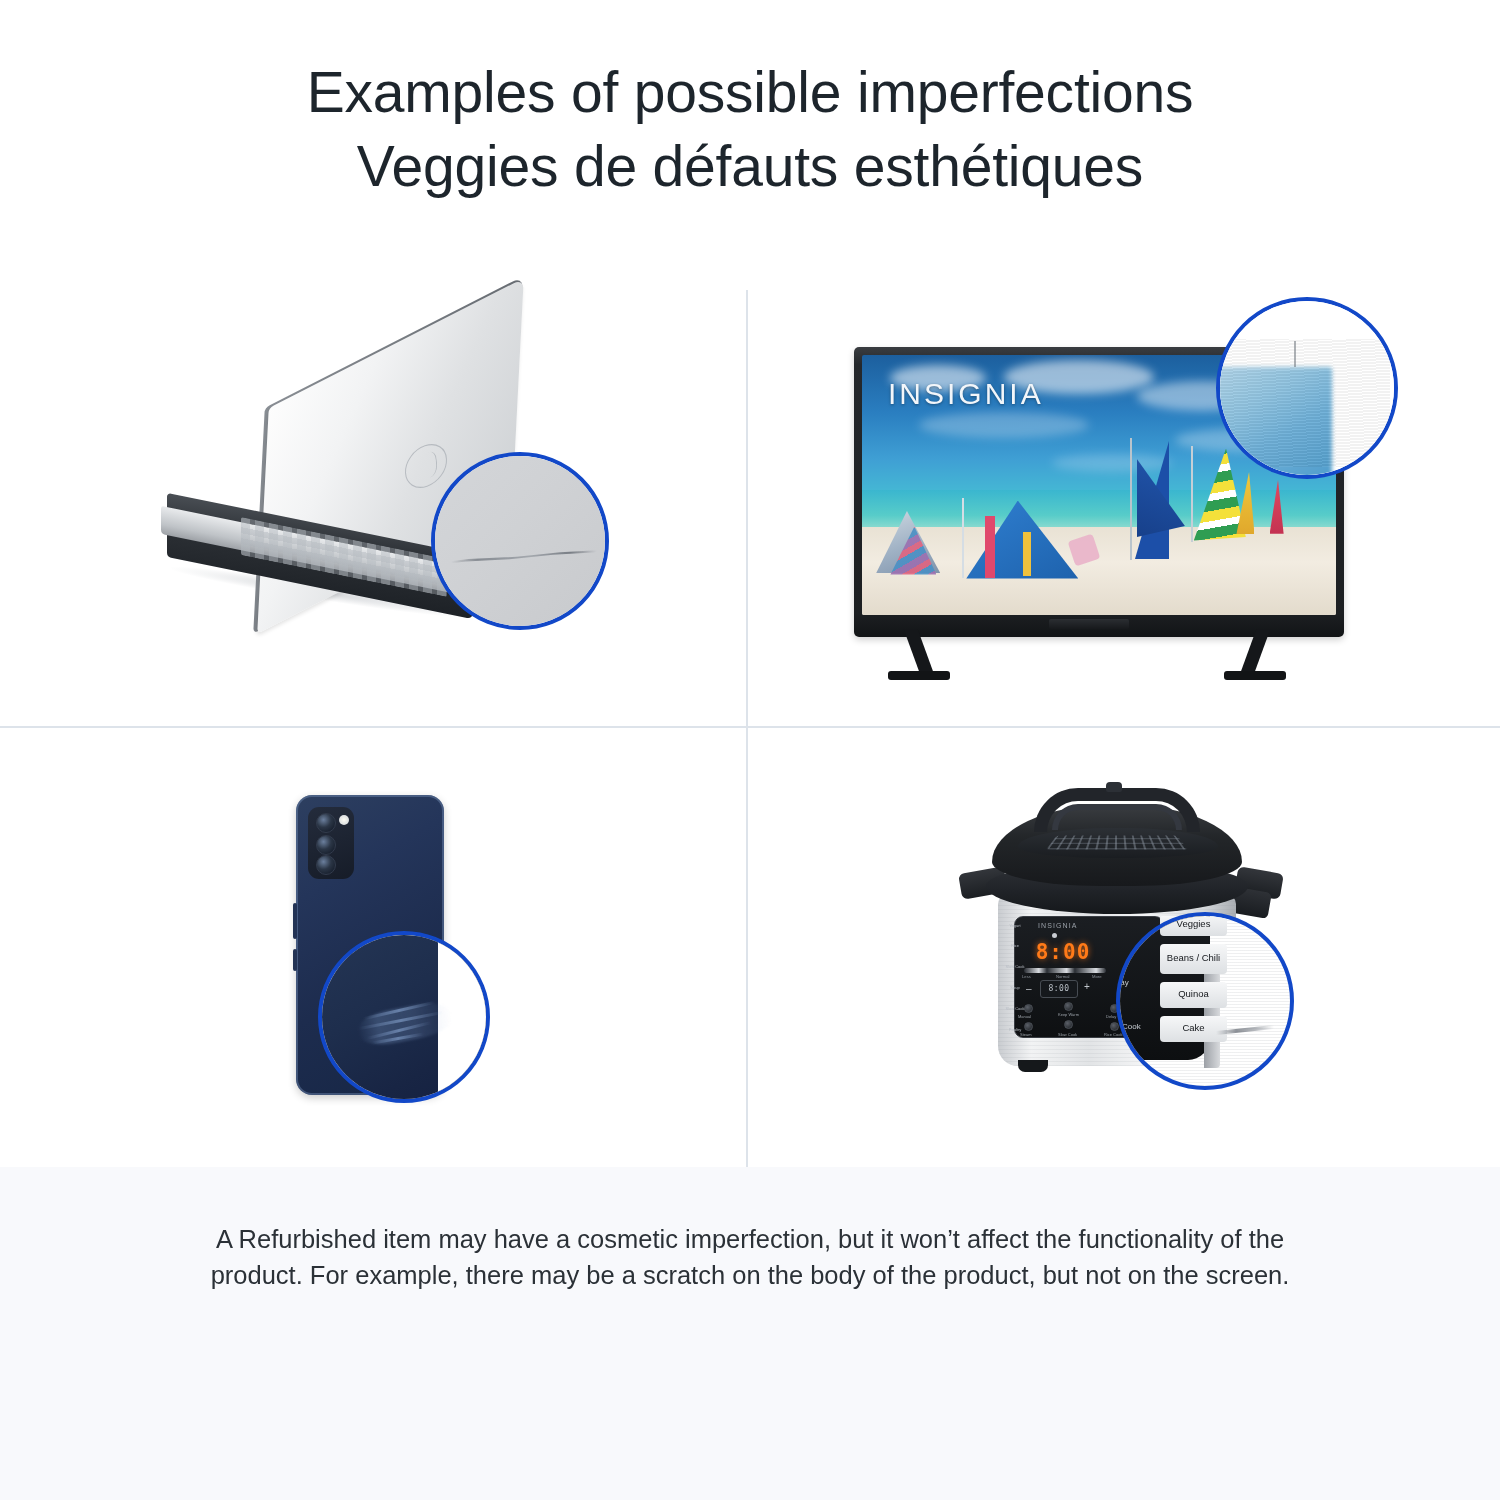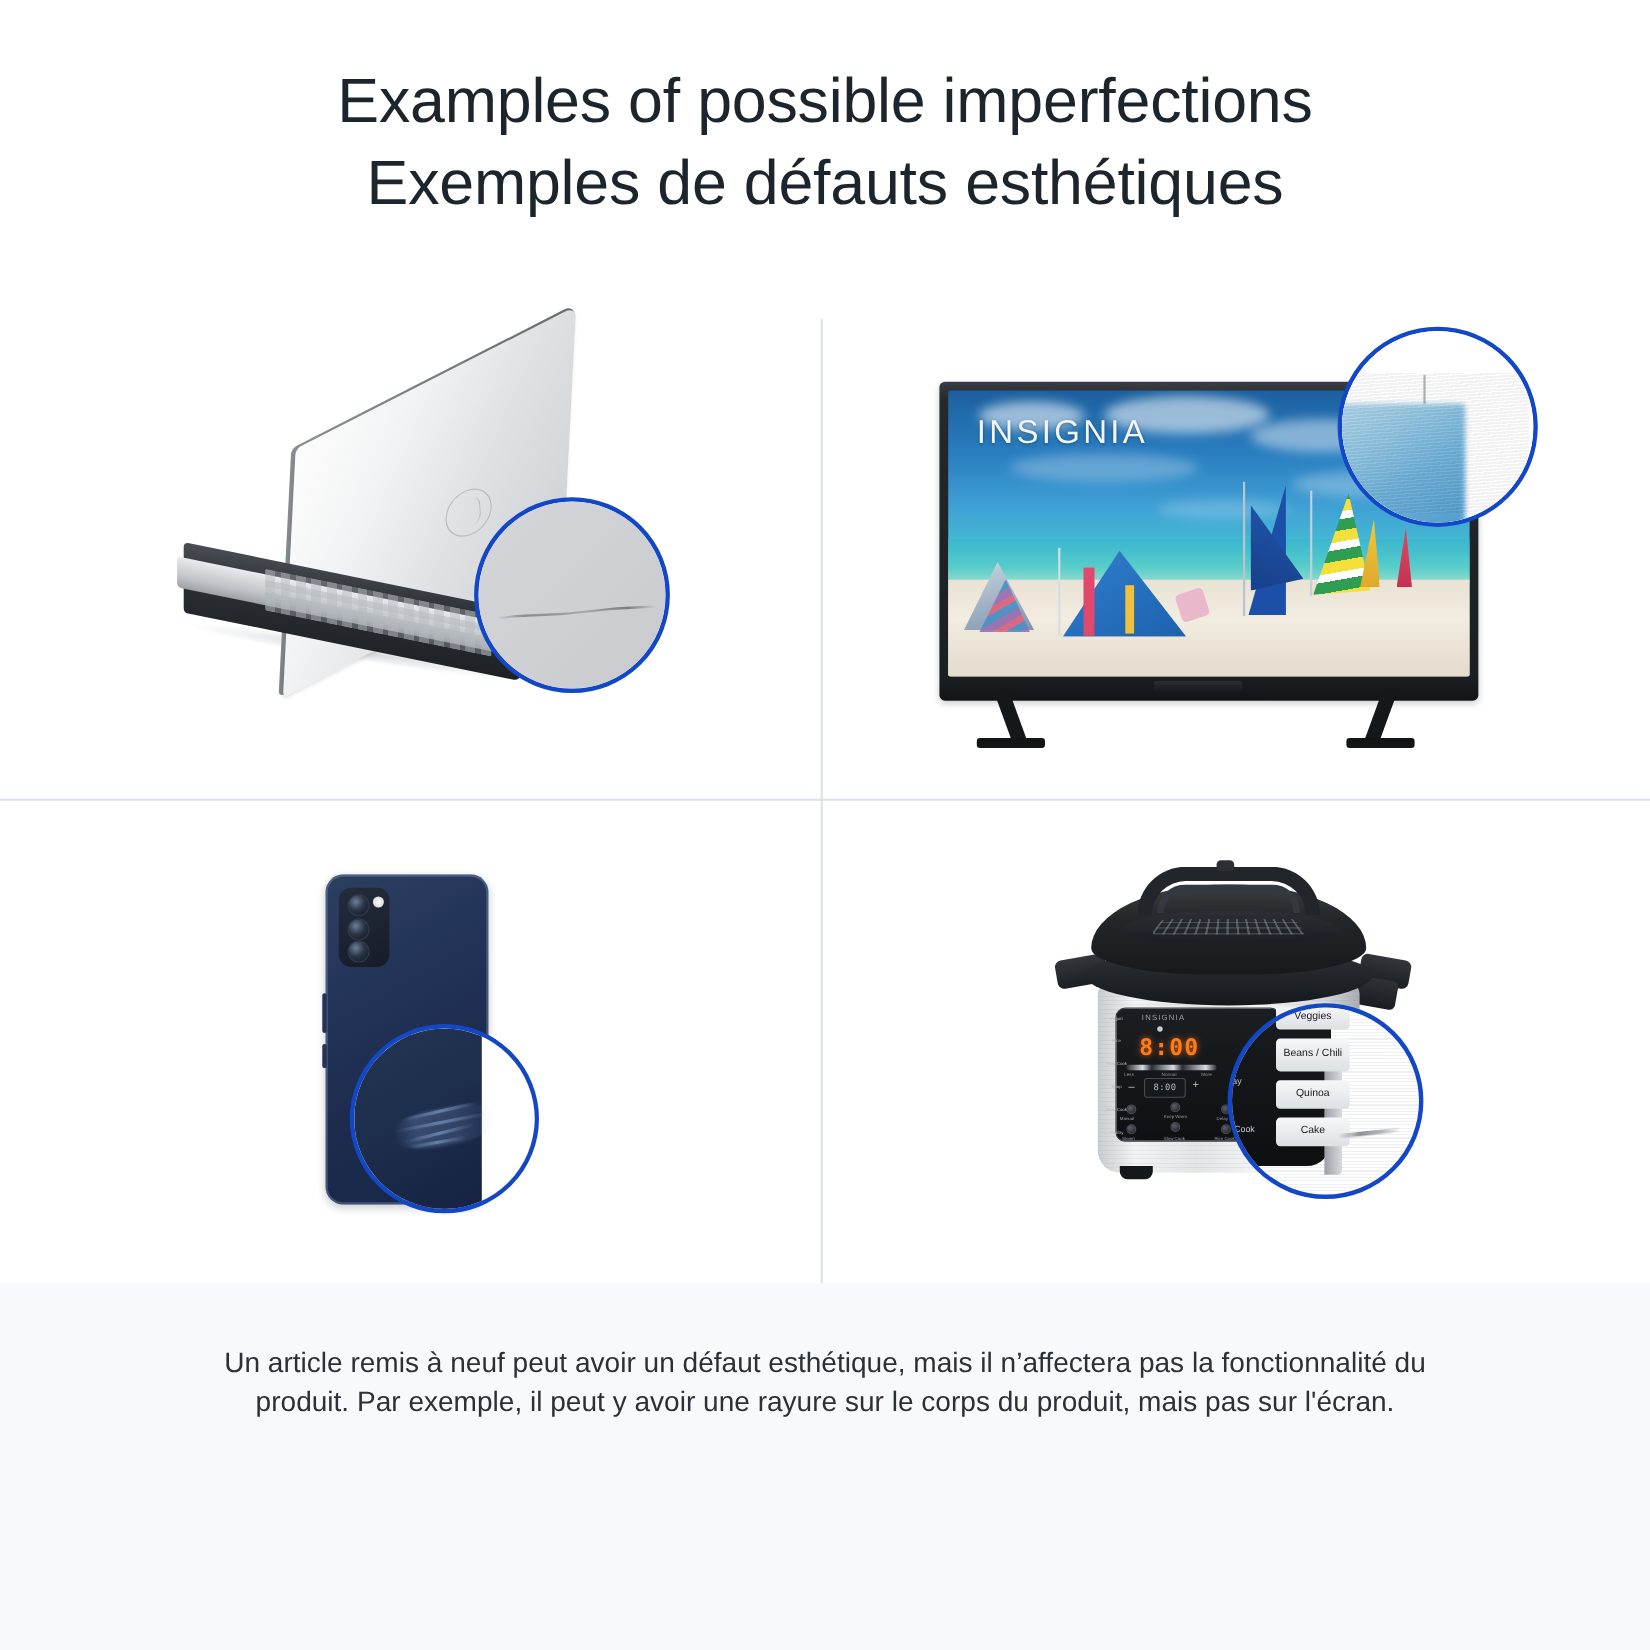--- a/index.html
+++ b/index.html
@@ -379,21 +379,21 @@
   }
   .note + .note { margin-top:30px; }
 </style>
 </head>
 <body>
 
 <div class="page">
 
   <div class="header">
     <div class="title-line">Examples of possible imperfections</div>
-    <div class="title-line">Exemples de défauts esthétiques</div>
+    <div class="title-line">Veggies de défauts esthétiques</div>
   </div>
 
   <div class="grid">
     <div class="vdiv"></div>
     <div class="hdiv"></div>
 
     <div class="tile tile-tl">
       <div class="stage laptop-stage">
         <div class="lp-shadow"></div>
         <div class="lp-lid-edge"></div>
@@ -580,16 +580,16 @@
           <div class="pc-mag-side" style="top:62px;">elay</div>
           <div class="pc-mag-side" style="top:106px;">w Cook</div>
 
           <div class="pc-mag-scratch"></div>
         </div>
       </div>
     </div>
   </div>
 
   <div class="footer">
-    <div class="note">Un article remis à neuf peut avoir un défaut esthétique, mais il n’affectera pas la fonctionnalité du produit. Par exemple, il peut y avoir une rayure sur le corps du produit, mais pas sur l'écran.</div>
+    <div class="note">A Refurbished item may have a cosmetic imperfection, but it won’t affect the functionality of the product. For example, there may be a scratch on the body of the product, but not on the screen.</div>
   </div>
 
 </div>
 
 </body></html>

